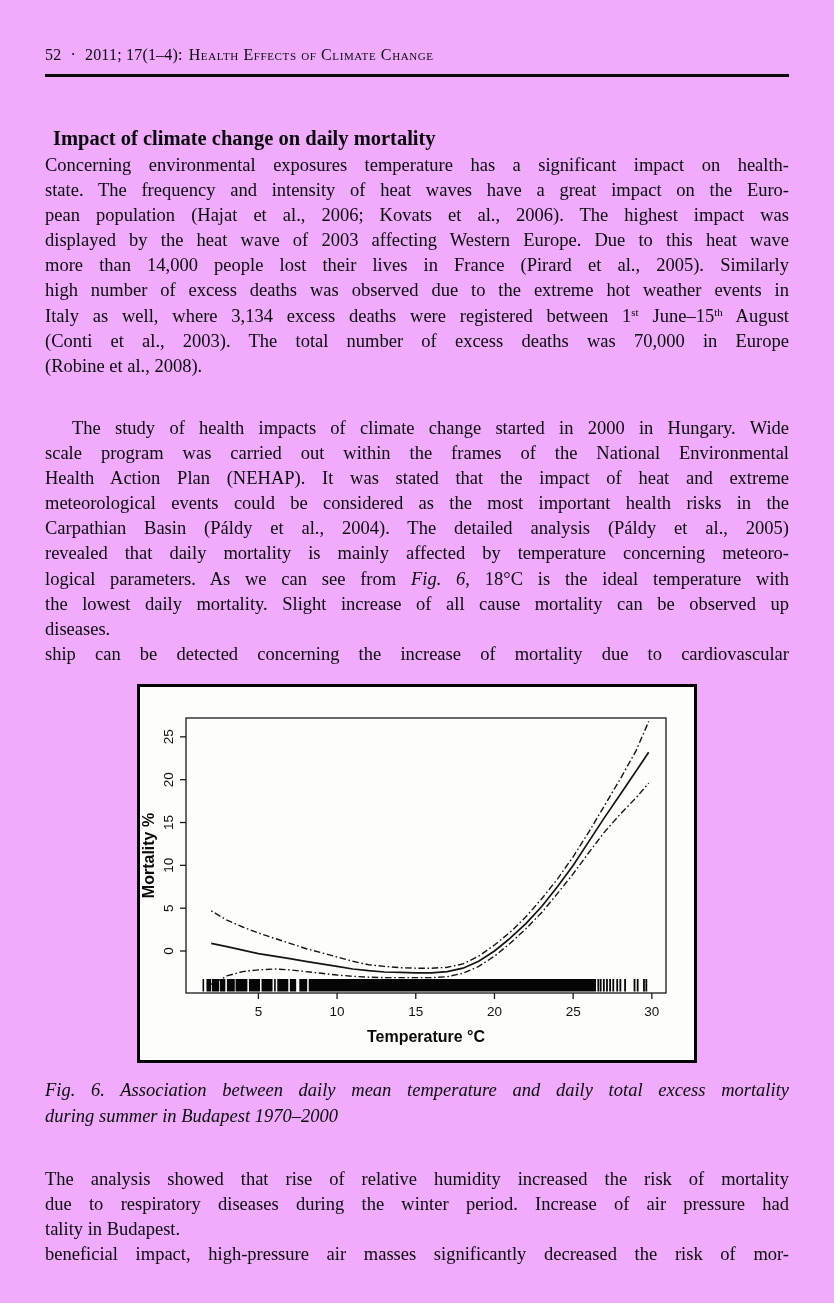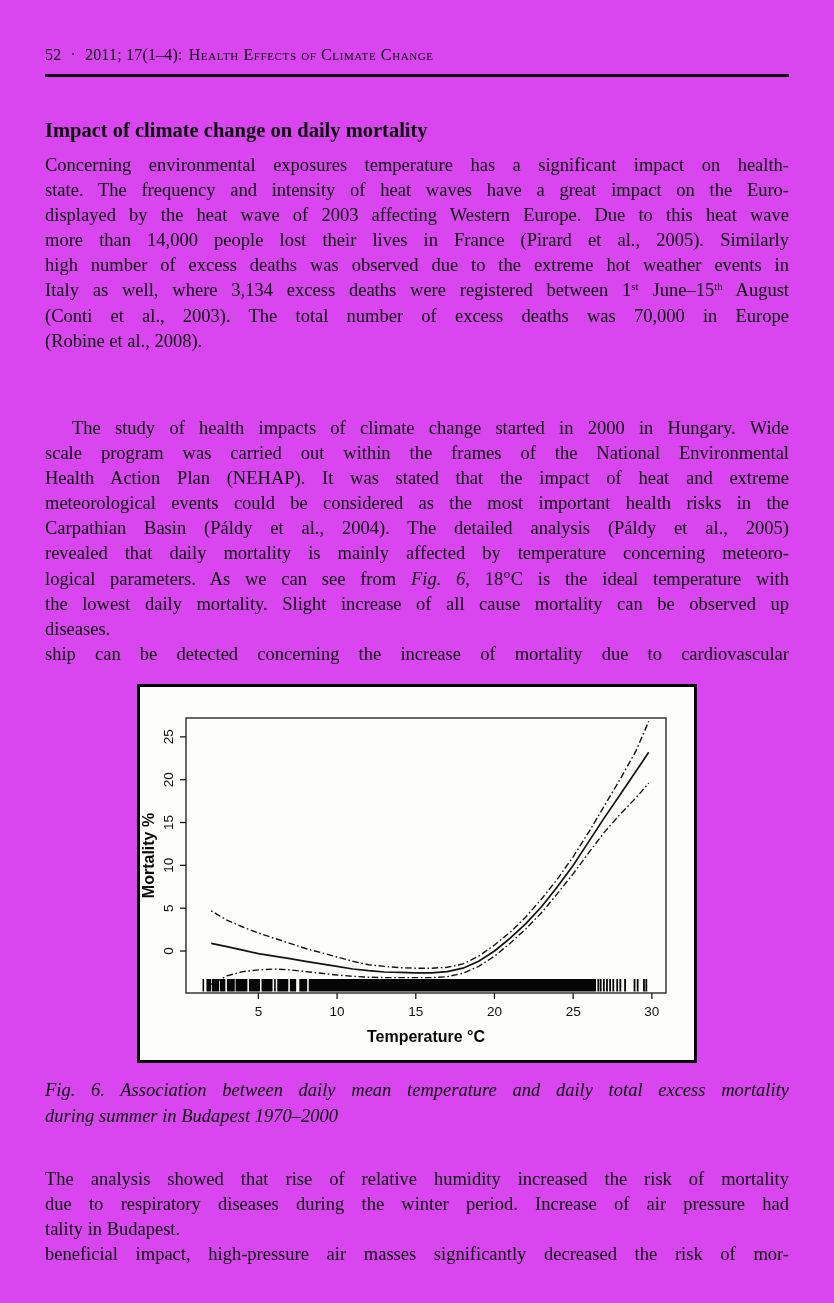--- a/index.html
+++ b/index.html
@@ -1,37 +1,37 @@
 <!DOCTYPE html>
 <html><head>
 <meta charset="utf-8">
 <style>
   html,body{margin:0;padding:0;background:#e8e8e8;}
   .page{
     position:relative;
     width:834px;height:1303px;
     margin:0 auto;
-    background:#d946ef;
+    background:#f0abfc;
     font-family:"Liberation Serif", serif;
     color:#0a0a0a;
     overflow:hidden;
   }
   .header{
     position:absolute;left:45px;top:46px;width:744px;
     font-size:16px;letter-spacing:.2px;white-space:nowrap;
   }
   .header .sep{margin:0 9px;}
   .header .cit{margin-right:6px;}
   .header .sc{font-variant:small-caps;letter-spacing:.6px;}
   .rule{
     position:absolute;left:45px;top:74px;width:744px;height:3px;
     background:#0a0a0a;
   }
   h1.section{
-    position:absolute;left:45px;top:118px;width:744px;margin:0;
+    position:absolute;left:45px;top:118px;width:744px;margin:8px;
     font-size:20.5px;font-weight:bold;line-height:24px;
   }
   .para{
     position:absolute;left:45px;width:744px;
     font-size:18.5px;
   }
   .pline{
     text-align:justify;text-align-last:justify;
     line-height:25.1px;height:25.1px;white-space:normal;
   }
@@ -61,20 +61,21 @@
     <span>52</span><span class="sep">·</span><span class="cit">2011; 17(1–4):</span><span class="sc">Health Effects of Climate Change</span>
   </div>
 
   <div class="rule"></div>
 
   <h1 class="section">Impact of climate change on daily mortality</h1>
 
   <div class="para" id="para-1">
       <div class="pline">Concerning environmental exposures temperature has a significant impact on health-</div>
       <div class="pline">state. The frequency and intensity of heat waves have a great impact on the Euro-</div>
+      <div class="pline">pean population (Hajat et al., 2006; Kovats et al., 2006). The highest impact was</div>
       <div class="pline">displayed by the heat wave of 2003 affecting Western Europe. Due to this heat wave</div>
       <div class="pline">more than 14,000 people lost their lives in France (Pirard et al., 2005). Similarly</div>
       <div class="pline">high number of excess deaths was observed due to the extreme hot weather events in</div>
       <div class="pline">Italy as well, where 3,134 excess deaths were registered between 1<sup>st</sup> June–15<sup>th</sup> August</div>
       <div class="pline">(Conti et al., 2003). The total number of excess deaths was 70,000 in Europe</div>
       <div class="pline lastline">(Robine et al., 2008).</div>
     </div>
 
   <div class="para" id="para-2">
       <div class="pline indent">The study of health impacts of climate change started in 2000 in Hungary. Wide</div>

